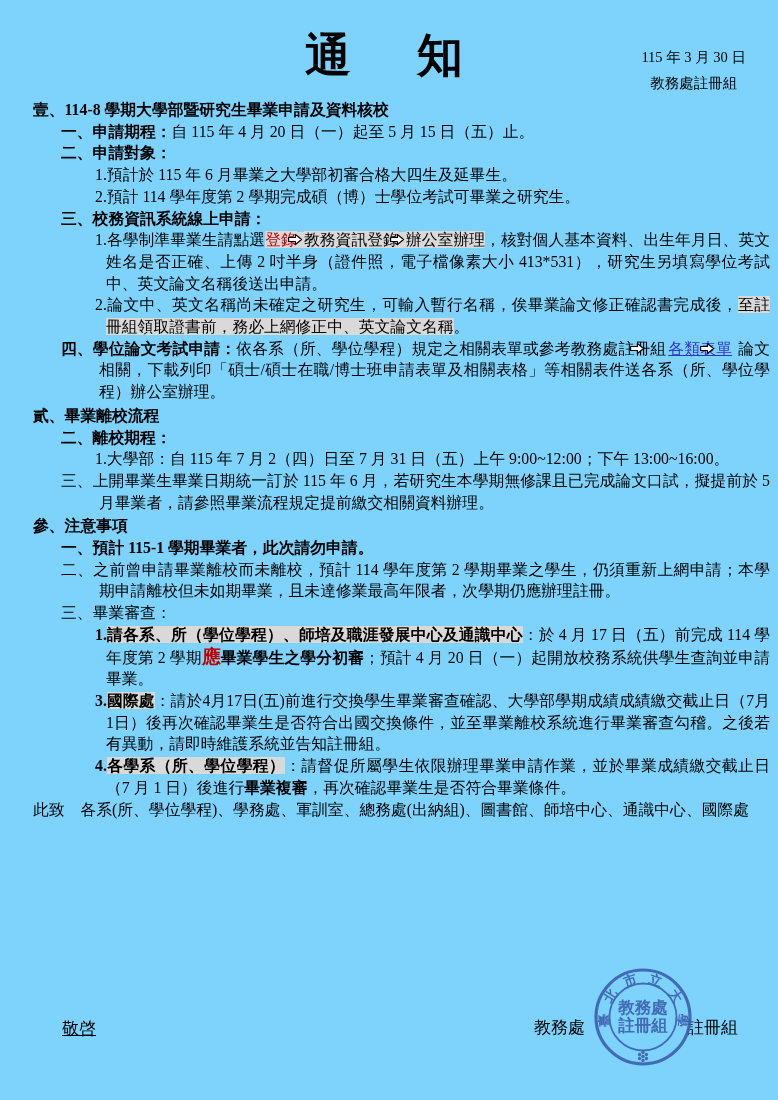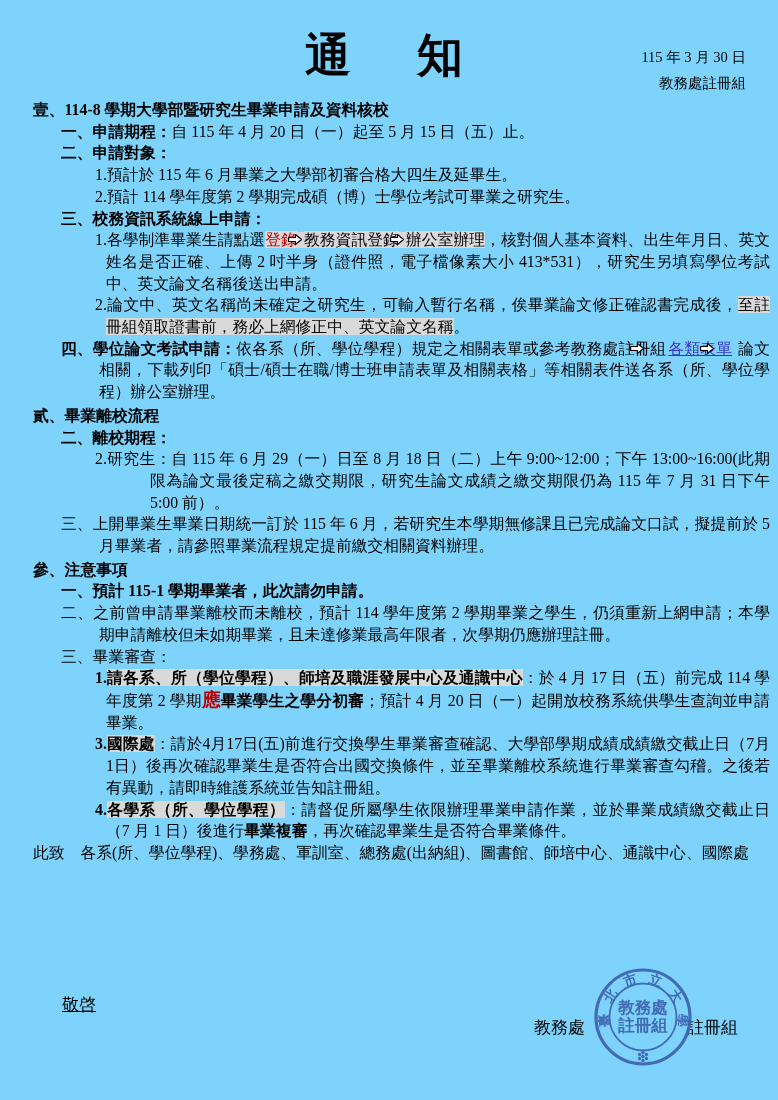--- a/index.html
+++ b/index.html
@@ -21,21 +21,21 @@
   .title{
     position:absolute;top:28px;left:0;right:0;
     text-align:center;
     font-size:46px;line-height:1.2;
     font-weight:bold;
     letter-spacing:10px;
     margin:0;
   }
   .dateblock{
     position:absolute;top:44px;right:32px;
-    text-align:right;
+    text-align:center;
     font-size:14.5px;line-height:26px;
   }
   .doc-body{
     position:absolute;top:97px;left:33px;width:737px;
     font-size:15.8px;line-height:21.7px;
     text-align:justify;
   }
   .para{margin:0;}
   .h1{font-weight:bold;margin-top:2px;}
   .li1{padding-left:66px;text-indent:-38px;}
@@ -48,21 +48,21 @@
   .big{font-size:19px;}
   a.link{color:var(--link);text-decoration:underline;cursor:pointer;}
   .arrow{display:inline-block;padding:0 1px;line-height:1;}
   .arrow svg{vertical-align:-1px;}
   .arrow.hl{background:var(--hl);}
   .sig-office,.sig-division,.salutation{
     position:absolute;font-size:17px;font-weight:normal;
   }
   .sig-office{left:534px;top:1016px;}
   .sig-division{left:687px;top:1016px;}
-  .salutation{left:62px;top:993px;text-decoration:underline;}
+  .salutation{left:62px;top:1017px;text-decoration:underline;}
   .stamp-wrap{position:absolute;left:593px;top:967px;width:100px;height:100px;}
 </style>
 </head>
 <body>
 
 <div class="page">
   <h1 class="title">通　知</h1>
   <div class="dateblock">
     <div>115 年 3 月 30 日</div>
     <div>教務處註冊組</div>
@@ -81,21 +81,21 @@
             <path d="M2 5.5 H10.5 V1.8 L18.2 8 L10.5 14.2 V10.5 H2 Z" fill="#ffffff" stroke="#000000" stroke-width="1.5" stroke-linejoin="round"></path>
           </svg></span><span class="hl">辦公室辦理</span><span class="">，核對個人基本資料、出生年月日、英文姓名是否正確、上傳 2 吋半身（證件照，電子檔像素大小 413*531），研究生另填寫學位考試中、英文論文名稱後送出申請。</span></div>
       <div class="para li2"><span class="">2.論文中、英文名稱尚未確定之研究生，可輸入暫行名稱，俟畢業論文修正確認書完成後，</span><span class="hl">至註冊組領取證書前，務必上網修正中、英文論文名稱</span><span class="">。</span></div>
       <div class="para li1"><span class="b">四、學位論文考試申請：</span><span class="">依各系（所、學位學程）規定之相關表單或參考教務處註冊組</span><span class="arrow"><svg viewBox="0 0 20 16" width="16" height="13" aria-hidden="true">
             <path d="M2 5.5 H10.5 V1.8 L18.2 8 L10.5 14.2 V10.5 H2 Z" fill="#ffffff" stroke="#000000" stroke-width="1.5" stroke-linejoin="round"></path>
           </svg></span><a class="link">各類表單</a><span class=""> </span><span class="arrow"><svg viewBox="0 0 20 16" width="16" height="13" aria-hidden="true">
             <path d="M2 5.5 H10.5 V1.8 L18.2 8 L10.5 14.2 V10.5 H2 Z" fill="#ffffff" stroke="#000000" stroke-width="1.5" stroke-linejoin="round"></path>
           </svg></span><span class="">論文相關，下載列印「碩士/碩士在職/博士班申請表單及相關表格」等相關表件送各系（所、學位學程）辦公室辦理。</span></div>
       <div class="para h1"><span class="b">貳、畢業離校流程</span></div>
       <div class="para li1"><span class="b">二、離校期程：</span></div>
-      <div class="para li2 deep"><span class="">2.研究生：自 115 年 6 月 29（一）日至 8 月 18 日（二）上午 9:00~12:00；下午 13:00~16:00(此期限為論文最後定稿之繳交期限，研究生論文成績之繳交期限仍為 115 年 7 月 31 日下午 5:00 前）。</span></div>
+      <div class="para li2"><span class="">1.大學部：自 115 年 7 月 2（四）日至 7 月 31 日（五）上午 9:00~12:00；下午 13:00~16:00。</span></div>
       <div class="para li1"><span class="">三、上開畢業生畢業日期統一訂於 115 年 6 月，若研究生本學期無修課且已完成論文口試，擬提前於 5 月畢業者，請參照畢業流程規定提前繳交相關資料辦理。</span></div>
       <div class="para h1"><span class="b">參、注意事項</span></div>
       <div class="para li1"><span class="b">一、預計 115-1 學期畢業者，此次請勿申請。</span></div>
       <div class="para li1"><span class="">二、之前曾申請畢業離校而未離校，預計 114 學年度第 2 學期畢業之學生，仍須重新上網申請；本學期申請離校但未如期畢業，且未達修業最高年限者，次學期仍應辦理註冊。</span></div>
       <div class="para li1"><span class="">三、畢業審查：</span></div>
       <div class="para li2"><span class="b">1.</span><span class="b hl">請各系、所（學位學程）、師培及職涯發展中心及通識中心</span><span class="">：於 4 月 17 日（五）前完成 114 學年度第 2 學期</span><span class="b red big">應</span><span class="b">畢業學生之學分初審</span><span class="">；預計 4 月 20 日（一）起開放校務系統供學生查詢並申請畢業。</span></div>
       <div class="para li2"><span class="b">3.</span><span class="b hl">國際處</span><span class="">：請於4月17日(五)前進行交換學生畢業審查確認、大學部學期成績成績繳交截止日（7月1日）後再次確認畢業生是否符合出國交換條件，並至畢業離校系統進行畢業審查勾稽。之後若有異動，請即時維護系統並告知註冊組。</span></div>
       <div class="para li2"><span class="b">4.</span><span class="b hl">各學系（所、學位學程）</span><span class="">：請督促所屬學生依限辦理畢業申請作業，並於畢業成績繳交截止日（7 月 1 日）後進行</span><span class="b">畢業複審</span><span class="">，再次確認畢業生是否符合畢業條件。</span></div>
       <div class="para plain"><span class="">此致　各系(所、學位學程)、學務處、軍訓室、總務處(出納組)、圖書館、師培中心、通識中心、國際處</span></div>
     </div>

